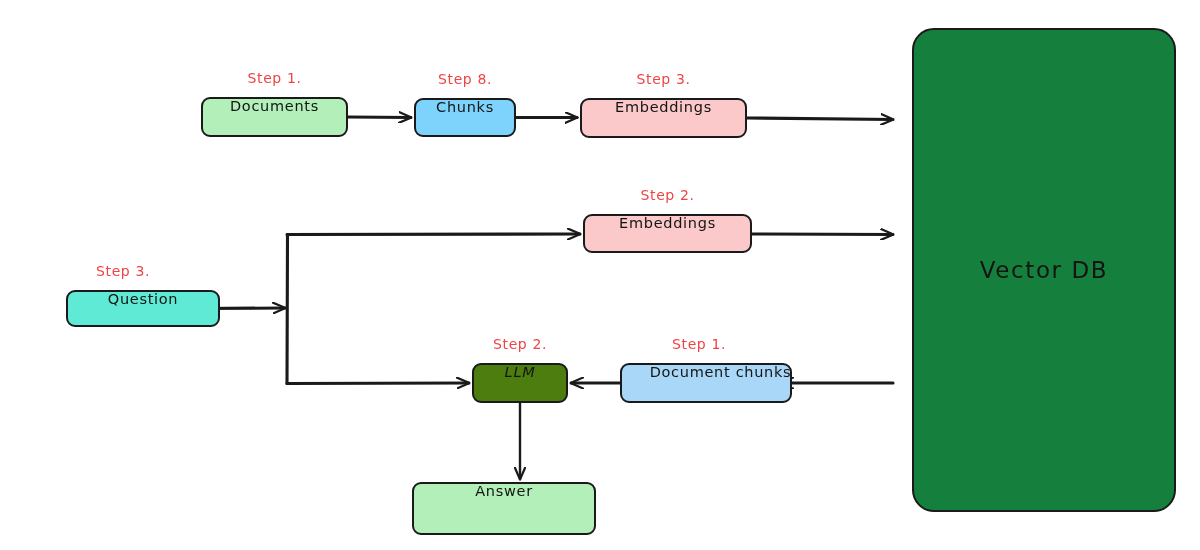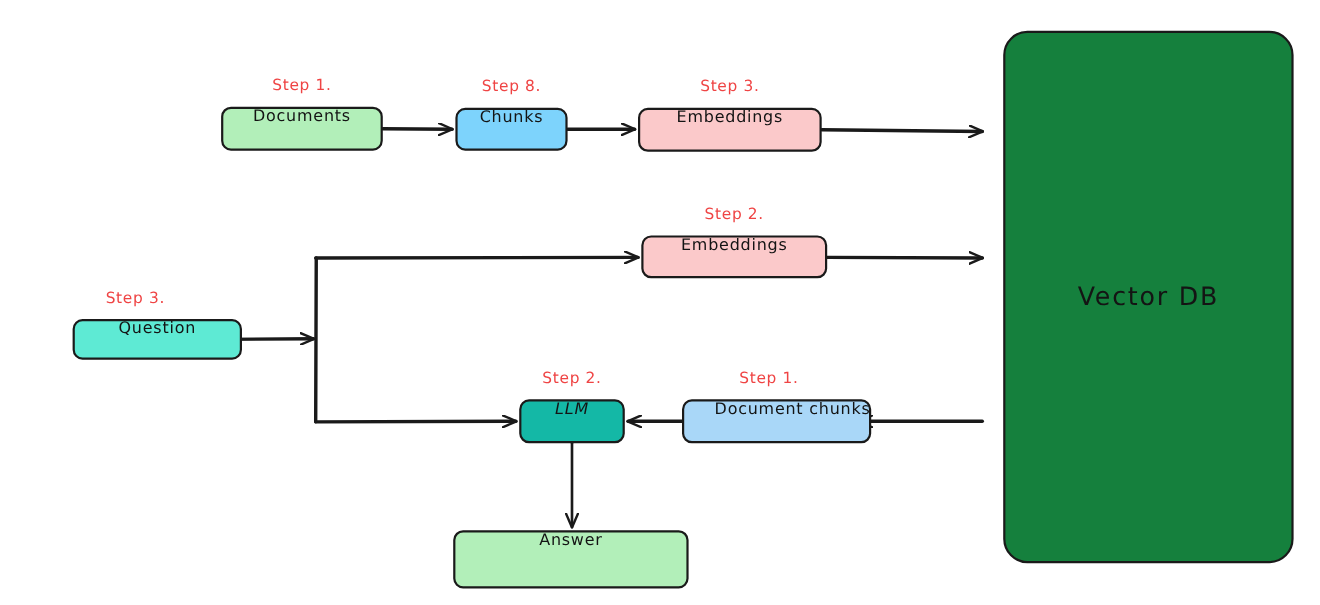--- a/index.html
+++ b/index.html
@@ -100,21 +100,21 @@
     </g>
     <g stroke="#1a1a1a" stroke-width="2.4" fill="none" stroke-linecap="round">
       <path d="M520,403 L520,479" marker-end="url(#ah)"></path>
     </g>
   </svg>
 
   <div class="vdb" style="left: 895px; top: 28px; width: 264px; height: 484px; background: #15803d; margin-left: 17px;">
     <span class="vdb-label">Vector DB</span>
   </div>
 
-  <div class="node" style="left: 412px; top: 482px; width: 214px; height: 53px; background: rgb(178, 239, 185);">
+  <div class="node" style="left: 412px; top: 482px; width: 184px; height: 53px; background: rgb(178, 239, 185);">
     <span class="node-label">Answer</span>
   </div>
 
 <div class="node" style="left: 201px; top: 97px; width: 147px; height: 40px; background: rgb(178, 239, 185);">
       <span class="node-label">Documents</span>
     </div>
     <div class="steplabel" style="left: 274.5px; top: 70px;">Step 1.</div>
     <div class="node" style="left: 414px; top: 98px; width: 102px; height: 39px; background: #7dd3fc;">
       <span class="node-label">Chunks</span>
     </div>
@@ -124,21 +124,21 @@
     </div>
     <div class="steplabel" style="left: 663.5px; top: 71px;">Step 3.</div>
     <div class="node" style="left: 583px; top: 214px; width: 169px; height: 39px; background: rgb(251, 201, 202);">
       <span class="node-label">Embeddings</span>
     </div>
     <div class="steplabel" style="left: 667.5px; top: 187px;">Step 2.</div>
     <div class="node" style="left: 620px; top: 363px; width: 172px; height: 40px; background: rgb(169, 215, 248); padding-left: 29px;">
       <span class="node-label">Document chunks</span>
     </div>
     <div class="steplabel" style="left: 699px; top: 336px;">Step 1.</div>
-    <div class="node" style="left: 472px; top: 363px; width: 96px; height: 40px; background: #14b8a6;">
+    <div class="node" style="left: 472px; top: 363px; width: 96px; height: 40px; background: #4d7c0f;">
       <span class="node-label llm-label">LLM</span>
     </div>
     <div class="steplabel" style="left: 520px; top: 336px;">Step 2.</div>
     <div class="node" style="left: 46px; top: 290px; width: 154px; height: 37px; background: #5eead4; margin-left: 20px;">
       <span class="node-label">Question</span>
     </div>
     <div class="steplabel" style="left: 123px; top: 263px;">Step 3.</div>
   </div>
 
 </body></html>

